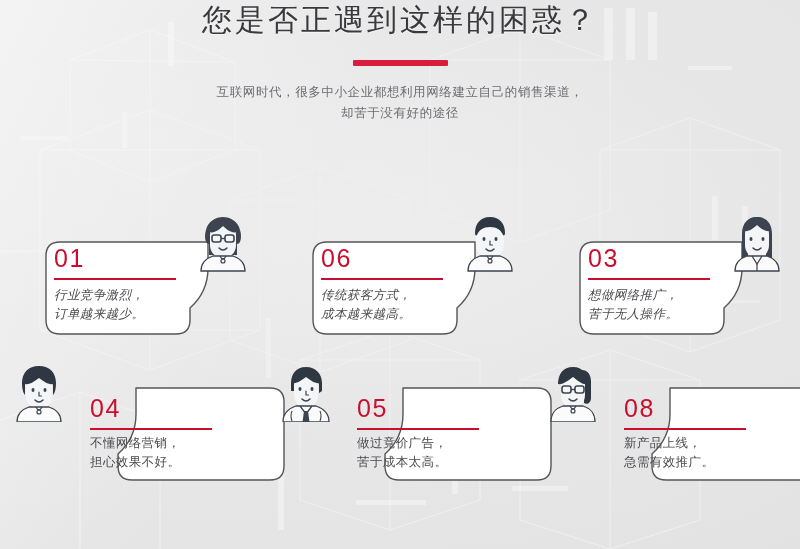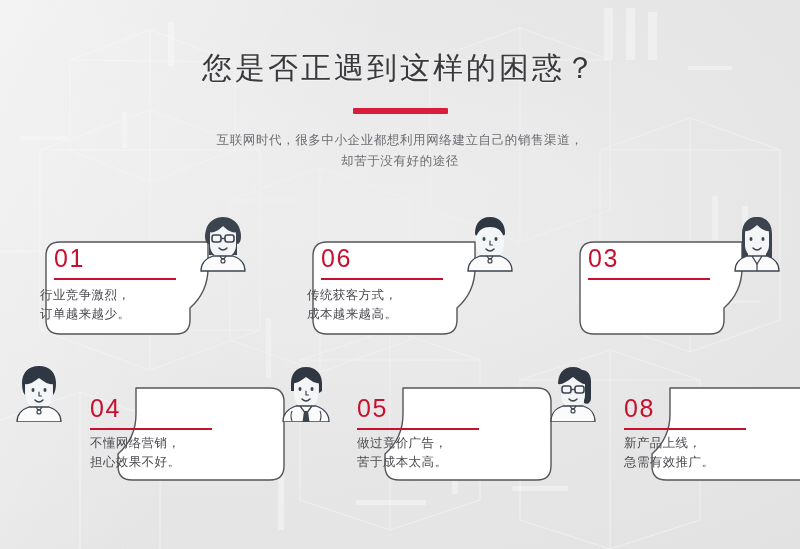--- a/index.html
+++ b/index.html
@@ -20,21 +20,20 @@
   
   #bg-wire { position:absolute; inset:0; opacity:.85; pointer-events:none; }
   #bg-haze {
     position:absolute; inset:0; pointer-events:none;
     background:radial-gradient(90% 70% at 50% 42%, rgba(238,238,238,.82) 0%, rgba(235,235,235,.25) 55%, rgba(230,230,230,0) 100%);
   }
 
   
   #header { position:absolute; left:0; top:0; width:800px; text-align:center; }
   #page-title {
-    margin-top:48px;
     font-size:30px; letter-spacing:3px; color:#3a3a3e; font-weight:400;
     text-shadow:0 1px 0 rgba(255,255,255,.6);
     text-align:center;
   }
   #title-rule {
     width:95px; height:6px; margin:19px auto 0;
     background:#d81e3c; border-radius:1px;
   }
   .sub-line {
     font-size:12.5px; color:#6c6c72; letter-spacing:.6px; line-height:21px;
@@ -65,21 +64,21 @@
   }
   .num-rule { position:absolute; height:1.5px; background:#c8102e; }
   .card-text {
     position:absolute;
     font-size:12.5px; color:#4a4a50; line-height:19px; letter-spacing:.4px;
   }
 
   
   .tail-right .card-num  { left:22px;  top:30px; }
   .tail-right .num-rule  { left:22px;  top:62px;  width:122px; }
-  .tail-right .card-text { left:8px;  top:70px; }
+  .tail-right .card-text { left:22px;  top:70px;font-style:italic; }
 
   
   .tail-left  .card-num  { left:58px;  top:34px; }
   .tail-left  .num-rule  { left:58px;  top:66px;  width:122px; }
   .tail-left  .card-text { left:58px;  top:72px; }
 
   
   .avatar { position:absolute; width:54px; height:58px; }
   .av-top    { top:-2px; }
   .av-bottom { top:2px; }
@@ -204,20 +203,24 @@
     </div>
 
     <div class="cell c2">
       <div class="bubble tail-right">
         <svg width="266" height="130" viewBox="0 0 266 130">
           <path d="M14 40 Q14 26 28 26 L176 26 L176 52 Q176 76 158 92 L158 104 Q158 118 144 118 L28 118 Q14 118 14 104 Z" fill="#ffffff" stroke="#555558" stroke-width="1.4" stroke-linejoin="round"></path>
         </svg>
         <div class="bubble-body">
           <div class="card-num">03</div>
           <div class="num-rule"></div>
+          <div class="card-text">
+            <div>想做网络推广，</div>
+            <div>苦于无人操作。</div>
+          </div>
         </div>
       </div>
       <div class="avatar av-top av-right">
         <svg width="54" height="58" viewBox="0 0 54 58">
           <path d="M12 20 C12 9 18 3 27 3 C36 3 42 9 42 20 L42 44 L36 44 L36 22 L18 22 L18 44 L12 44 Z" fill="#3c4450"></path>
           <path d="M27 6 C19 6 15 12 15 20 L15 31 C15 39 21 44 27 44 C33 44 39 39 39 31 L39 20 C39 12 35 6 27 6 Z" fill="#f4f5f6"></path>
           <path d="M27 3 C19 3 14 9 14 17 C19 18 24 14 27 11 C30 14 35 18 40 17 C40 9 35 3 27 3 Z" fill="#3c4450"></path>
           <ellipse cx="21" cy="25" rx="1.5" ry="1.9" fill="#3c4450"></ellipse>
           <ellipse cx="33" cy="25" rx="1.5" ry="1.9" fill="#3c4450"></ellipse>
           <path d="M23 34 Q27 38 31 34" stroke="#3c4450" stroke-width="1.5" fill="none" stroke-linecap="round"></path>

